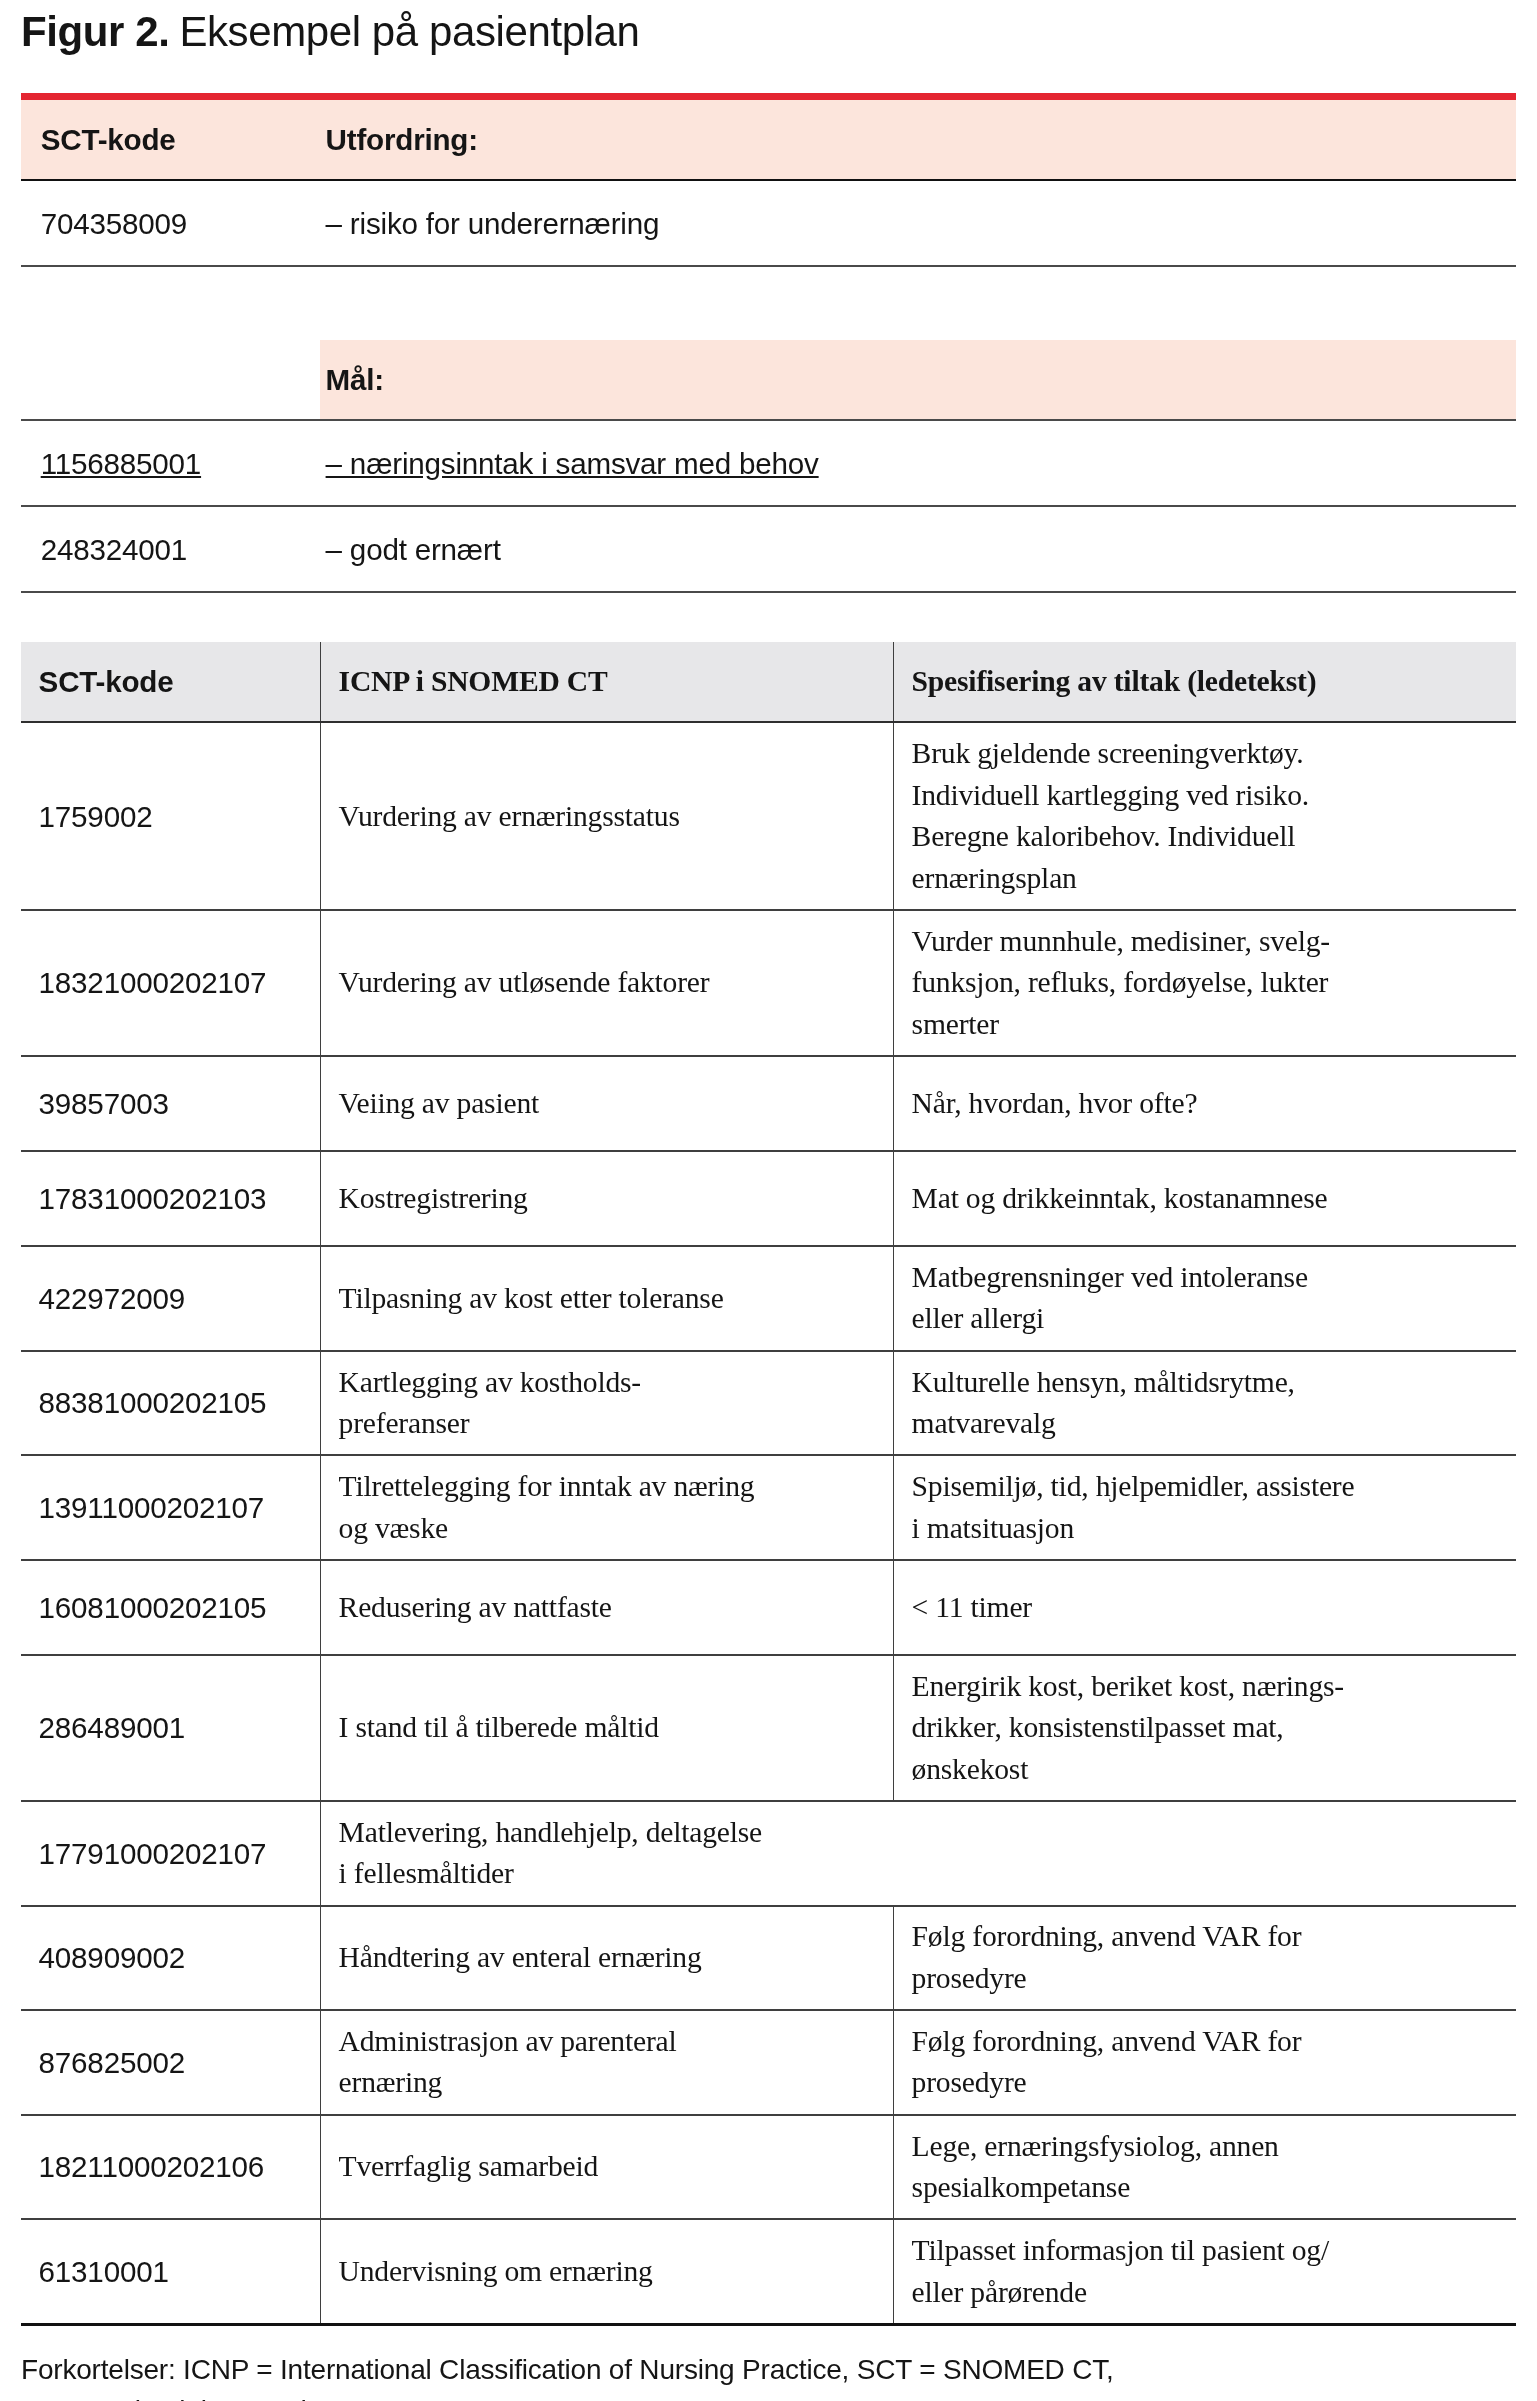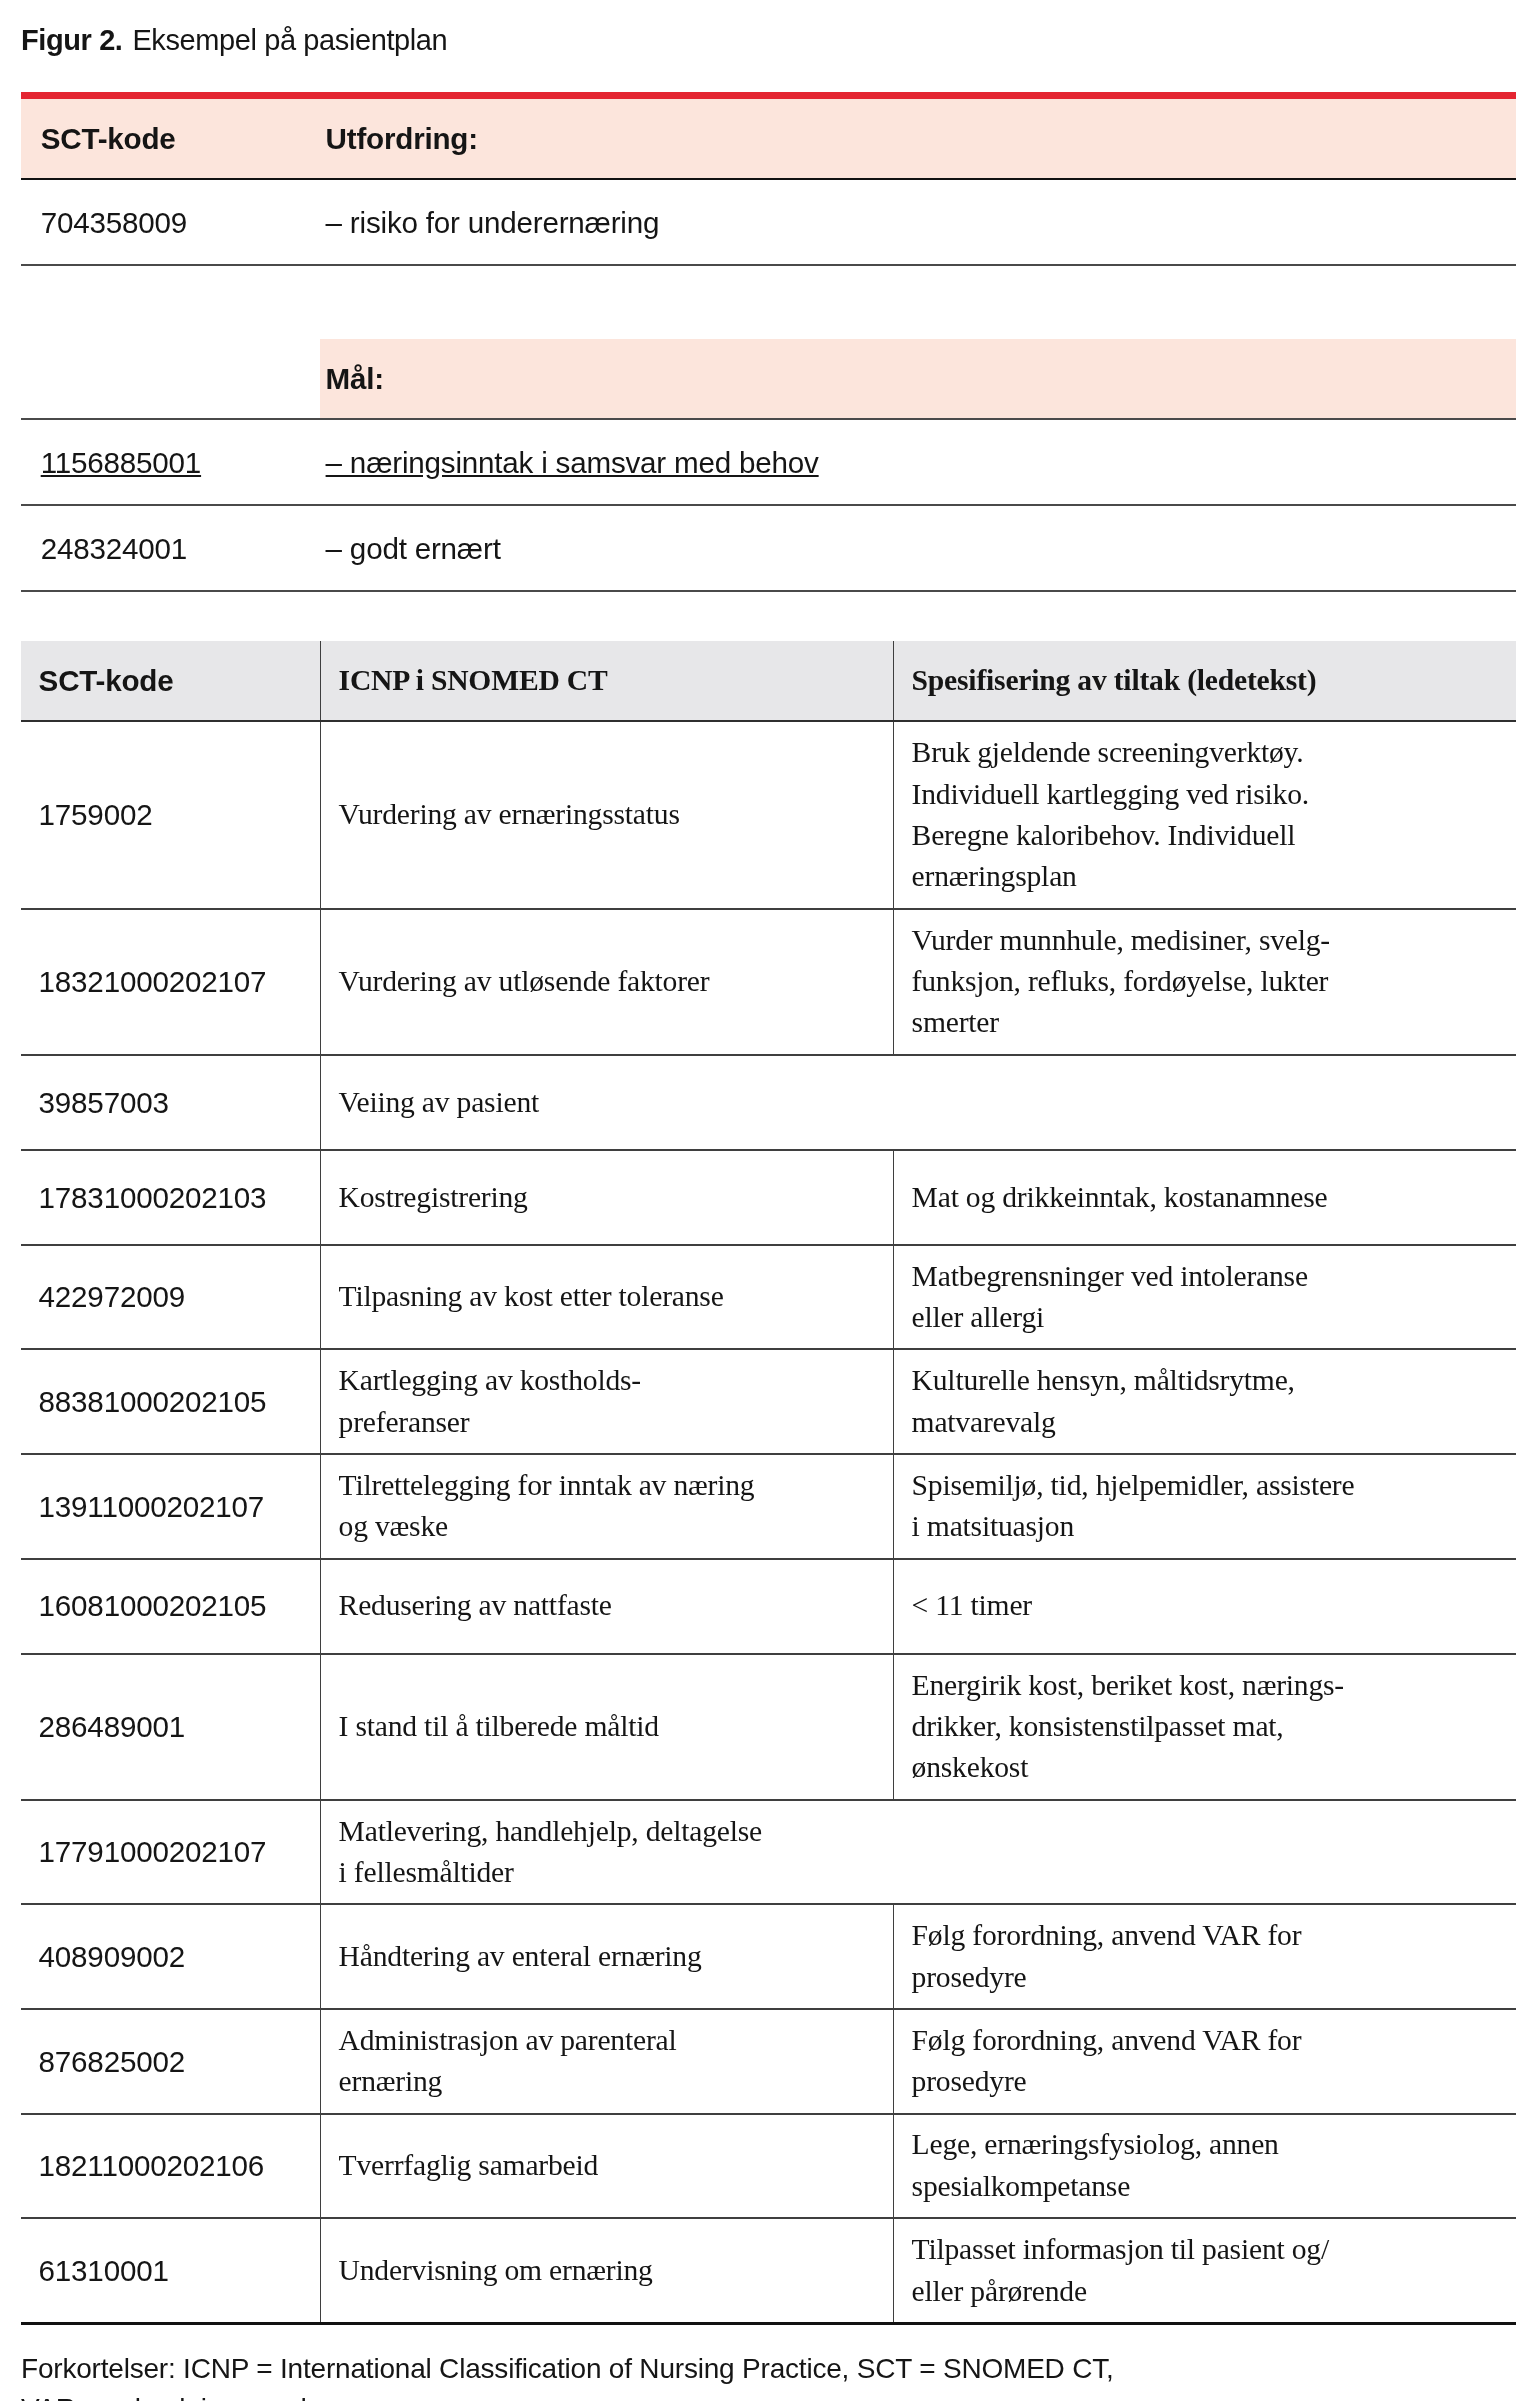--- a/index.html
+++ b/index.html
@@ -16,22 +16,22 @@
     min-height:2401px;
     background:#ffffff;
     color:var(--ink);
     font-family:"Liberation Sans","DejaVu Sans",sans-serif;
     font-size:29.6px;
     line-height:1.4;
   }
   .page{width:1537px;padding:0 21px;}
   
   .fig-title{
-    padding-top:20px;
-    font-size:29px;
+    padding-top:3px;
+    font-size:42px;
     font-weight:400;
     letter-spacing:-0.4px;
     white-space:nowrap;
   }
   .fig-title .bold{font-weight:700;margin-right:9.9px;}
   
   .rule-red{height:7.7px;background:var(--red);}
   .rule-red.top{margin-top:31px;}
   
   .t2 .row{
@@ -138,20 +138,21 @@
     <div class="row">
       <div class="cell">18321000202107</div>
       <div class="cell">Vurdering av utløsende faktorer</div>
       <div class="cell">Vurder munnhule, medisiner, svelg-
 funksjon, refluks, fordøyelse, lukter
 smerter</div>
     </div>
     <div class="row">
       <div class="cell">39857003</div>
       <div class="cell">Veiing av pasient</div>
+      <div class="cell">Når, hvordan, hvor ofte?</div>
     </div>
     <div class="row">
       <div class="cell">17831000202103</div>
       <div class="cell">Kostregistrering</div>
       <div class="cell">Mat og drikkeinntak, kostanamnese</div>
     </div>
     <div class="row">
       <div class="cell">422972009</div>
       <div class="cell">Tilpasning av kost etter toleranse</div>
       <div class="cell">Matbegrensninger ved intoleranse

